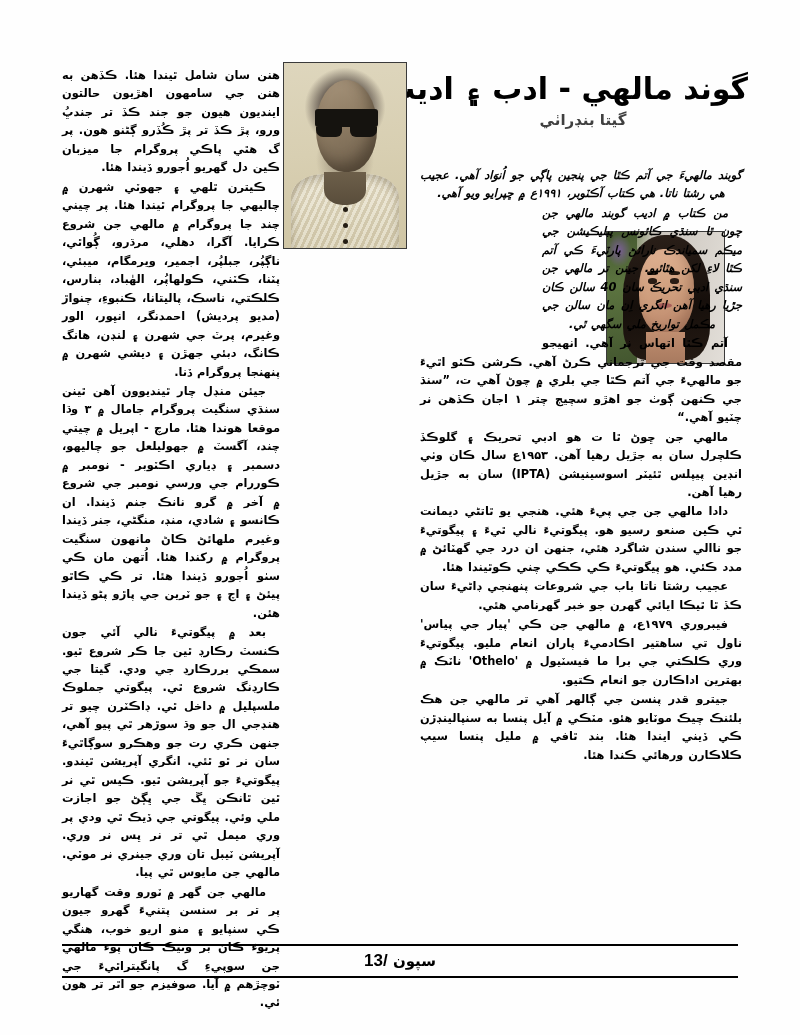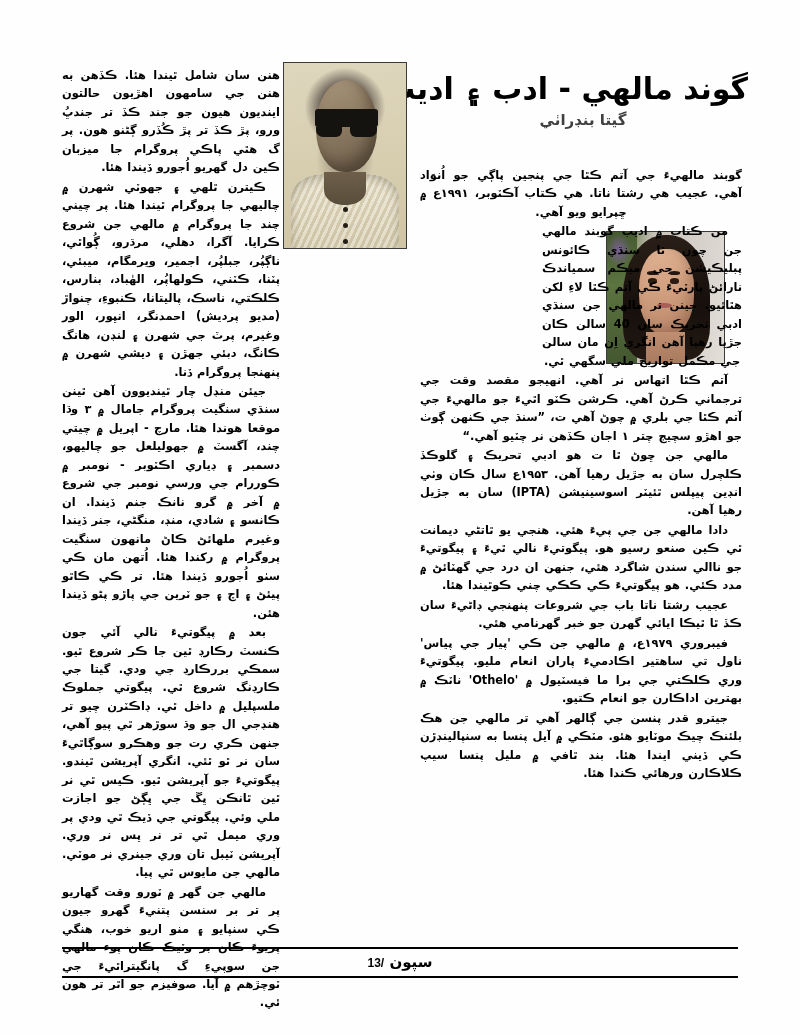--- a/index.html
+++ b/index.html
@@ -206,21 +206,21 @@
     text-align: justify;
     text-align-last: right;
     font-size: 11.4px;
     line-height: 1.62;
     font-weight: 700;
     color: #000;
     word-spacing: 1px;
   }
   .col p { margin: 0 0 1px 0; }
   .col p.indent { text-indent: 14px; }
-  .col p.center-last { text-align-last: center; }
+  .col p.center-last { text-align-last: center; font-style: italic; }
 
   .col-left {
     left: 62px;
     top: 66px;
     width: 218px;
   }
   .col-right {
     left: 420px;
     top: 166px;
     width: 322px;
@@ -253,21 +253,21 @@
   }
   .footer-center {
     text-align: center;
     font-size: 15px;
     font-weight: 700;
     line-height: 1.3;
     padding: 1px 0 2px;
   }
   .footer-page-num {
     font-family: "Liberation Sans", sans-serif;
-    font-size: 12px;
+    font-size: 17px;
     direction: ltr;
     unicode-bidi: isolate;
   }
 </style>
 </head>
 <body>
 
 <div class="page">
 
   <div class="title-block">

